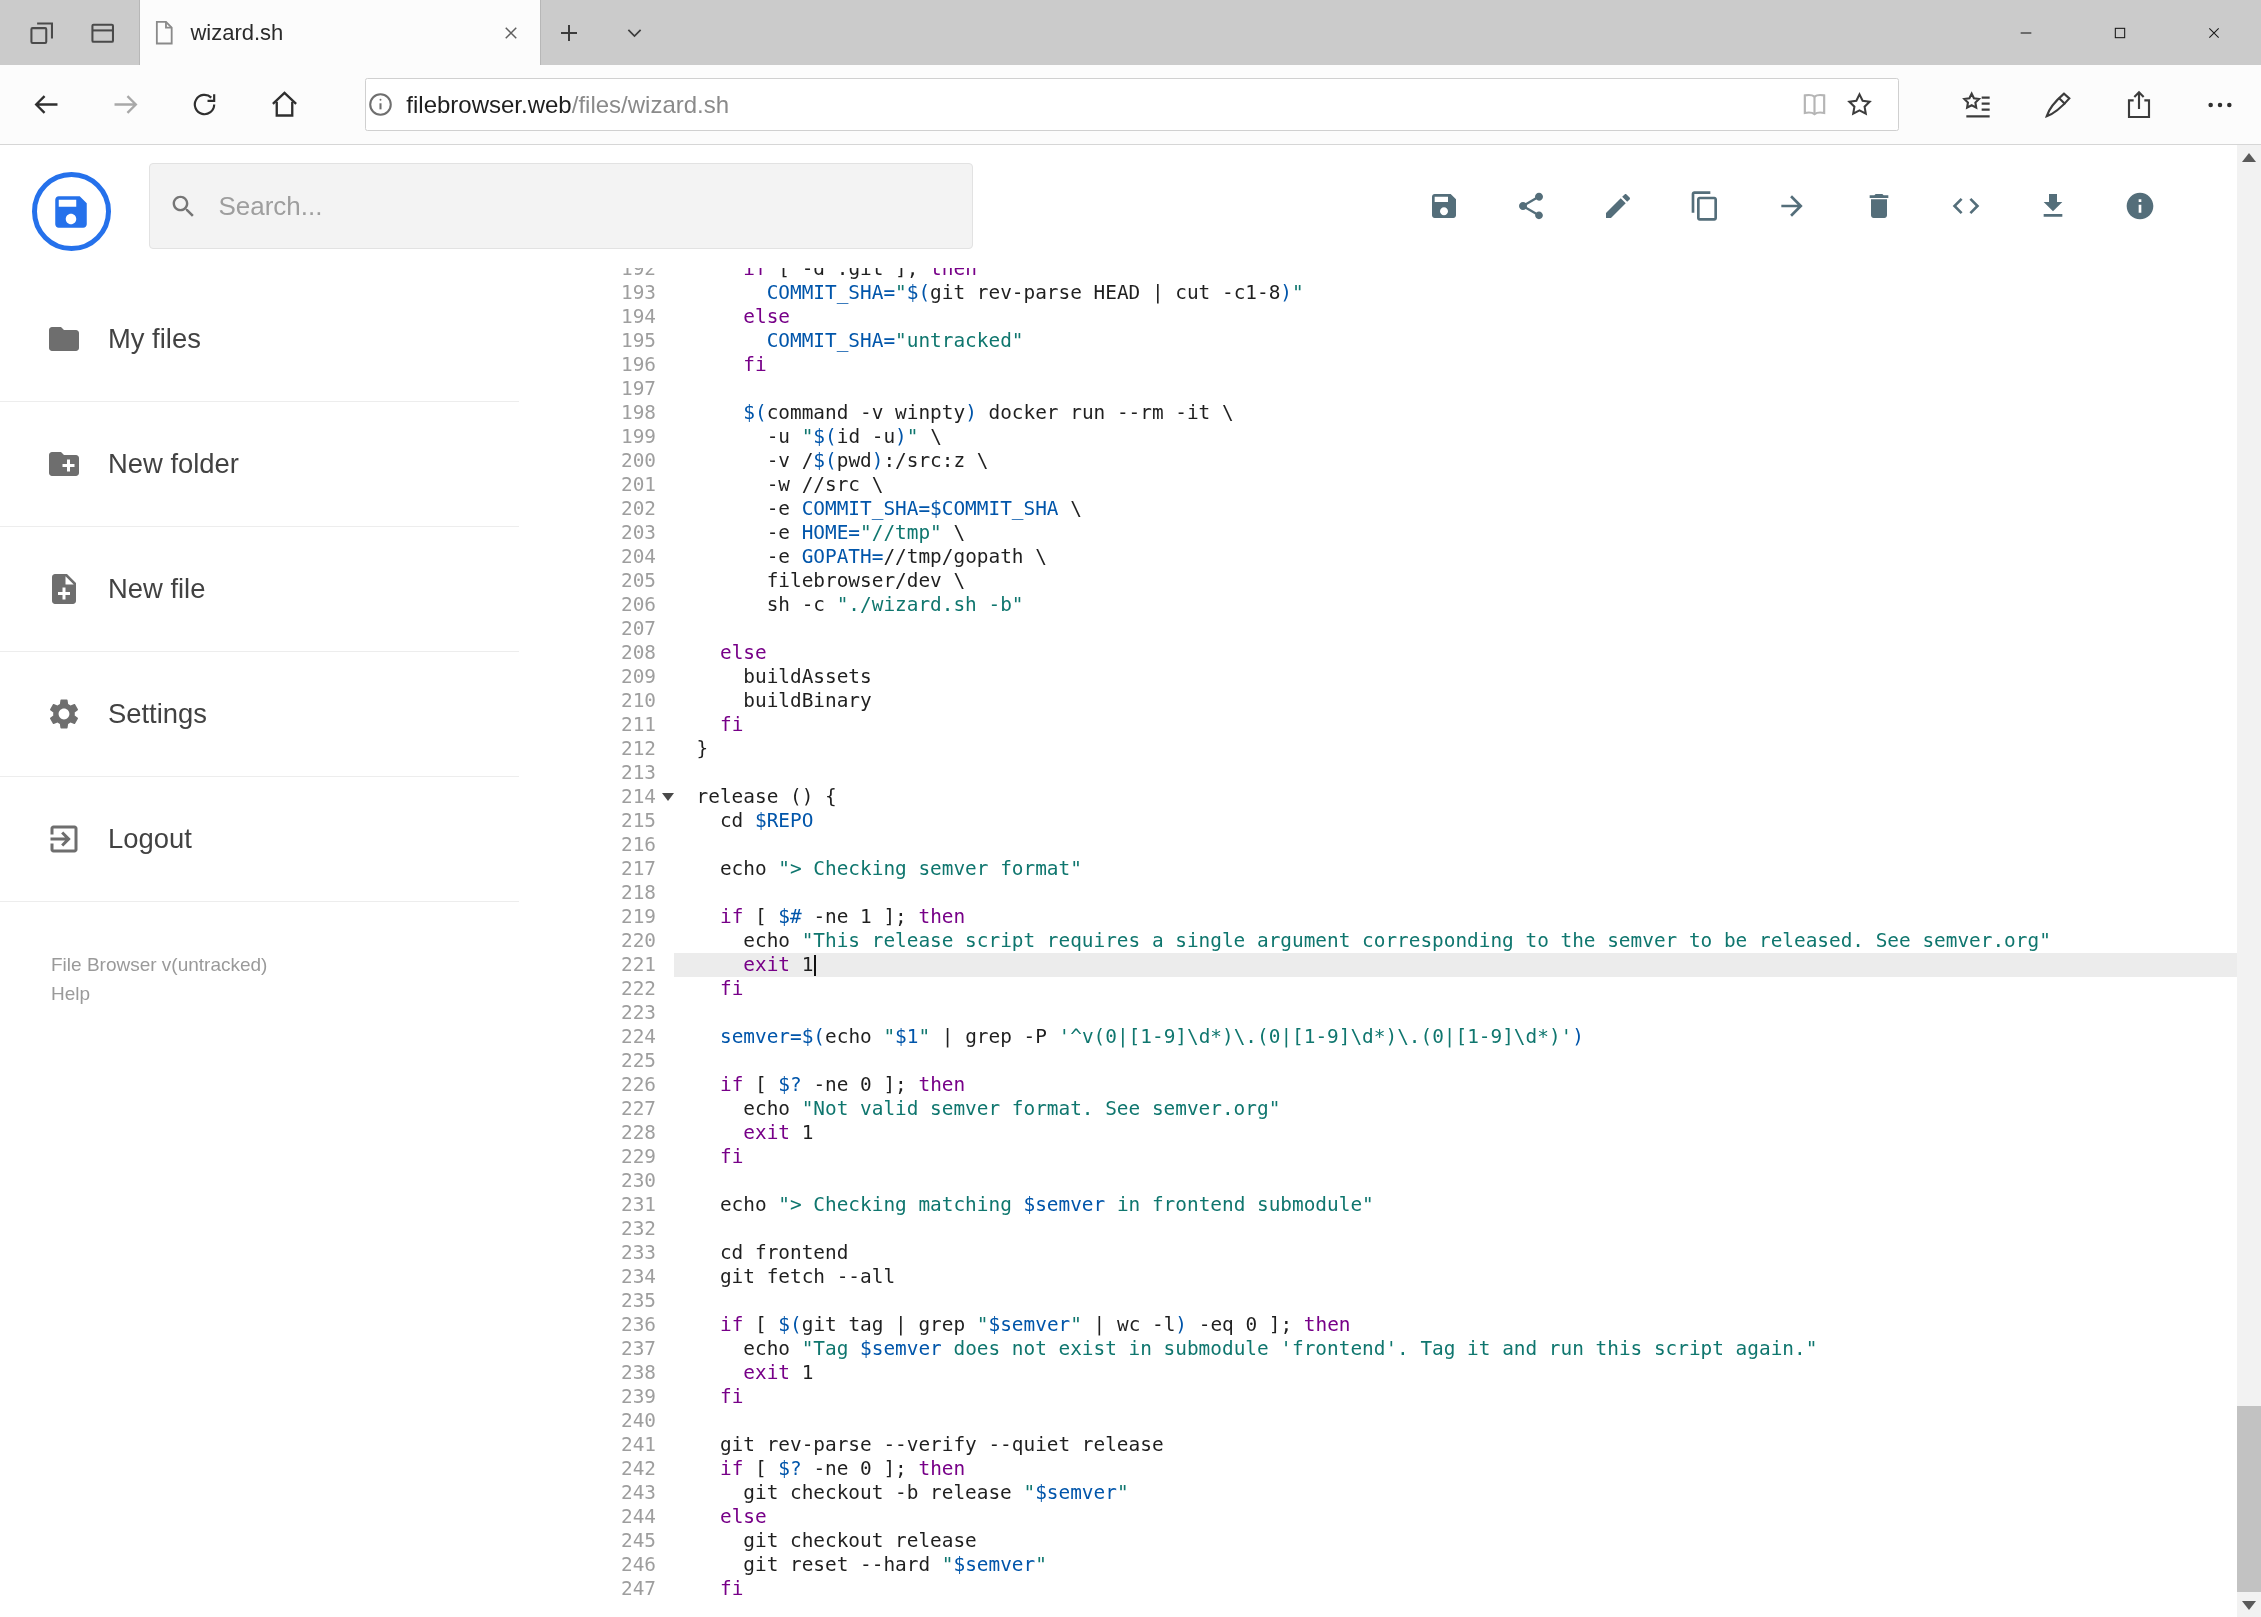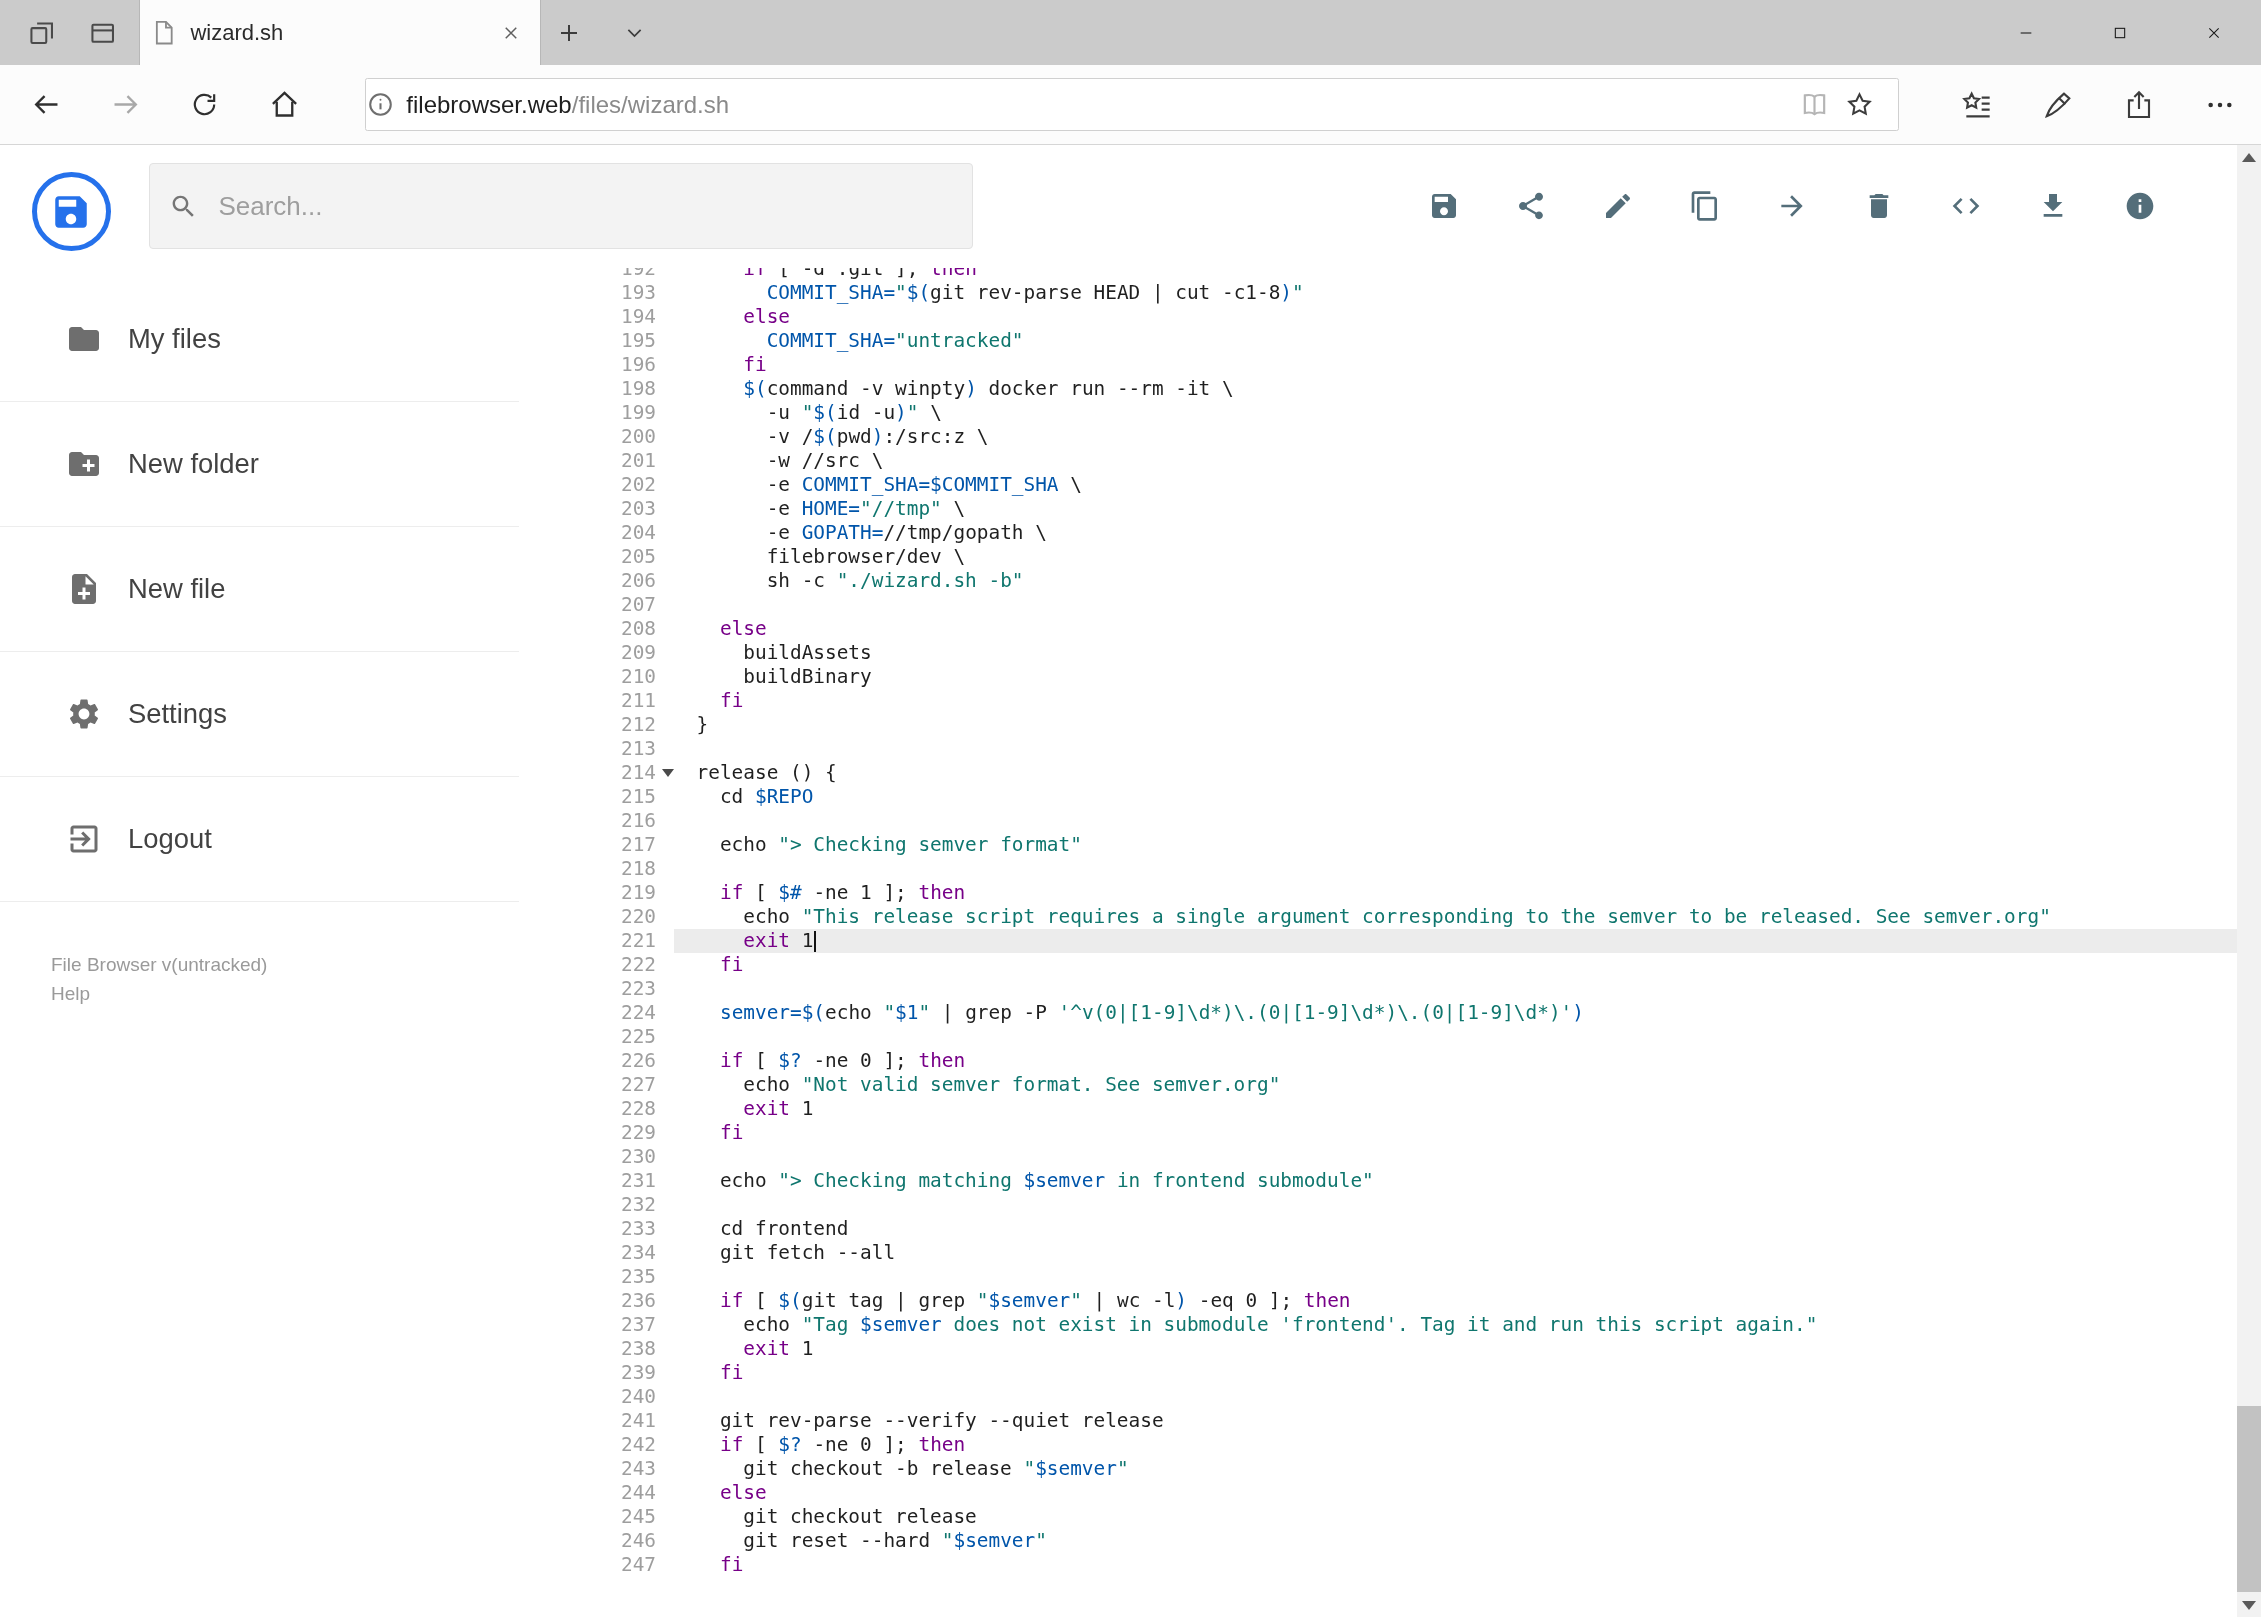--- a/index.html
+++ b/index.html
@@ -34,21 +34,21 @@
   .searchbox{position:absolute;left:149px;top:18px;width:824px;height:86px;background:#f3f3f3;border:0.8px solid #e2e2e2;
              border-radius:4px;display:flex;align-items:center;padding:0 19.4px;box-sizing:border-box;}
   .search-input{border:none;background:transparent;outline:none;font-size:26px;margin-left:18px;flex:1;color:#444;
                 font-family:"Liberation Sans",sans-serif;}
   .search-input::placeholder{color:#9e9e9e;}
   .app-toolbar{position:absolute;right:68px;top:32px;display:flex;gap:29px;}
   .tool-btn{width:58px;height:58px;display:flex;align-items:center;justify-content:center;background:none;border:none;padding:0;cursor:pointer;}
   
   .sidebar{position:absolute;left:0;top:268px;width:519px;height:1349px;background:#fff;}
   .side-list{list-style:none;margin:9px 0 0 0;padding:0;}
-  .side-item{height:124px;border-bottom:0.8px solid #ededed;display:flex;align-items:center;padding-left:66px;cursor:pointer;}
+  .side-item{height:124px;border-bottom:0.8px solid #ededed;display:flex;align-items:center;padding-left:46px;cursor:pointer;}
   .side-ic{width:36px;height:36px;display:flex;align-items:center;justify-content:center;}
   .side-label{font-size:27.4px;color:#424242;margin-left:26px;}
   .side-footer{position:absolute;top:682px;left:51px;font-size:19px;color:#9a9a9a;line-height:29px;}
   .side-help{cursor:pointer;}
   
   .editor{position:absolute;left:519px;top:268px;width:1718px;height:1349px;overflow:hidden;background:#fff;}
   .code-content{position:absolute;left:0;top:-11.3px;right:0;
                 font-family:"DejaVu Sans Mono","Liberation Mono",monospace;font-size:19.4px;}
   .cl{display:flex;height:24px;line-height:24px;white-space:pre;}
   .gut{width:155px;box-sizing:border-box;padding-right:18px;text-align:right;color:#9e9e9e;flex-shrink:0;position:relative;}
@@ -382,20 +382,21 @@
     </div>
   </div>
 
   <div class="editor">
     <div class="code-content">
         <div class="cl"><span class="gut">192</span><span class="code"><span class="tk-p">    </span><span class="tk-k">if</span><span class="tk-p"> [ -d .git ]; </span><span class="tk-k">then</span></span></div>
         <div class="cl"><span class="gut">193</span><span class="code"><span class="tk-p">      </span><span class="tk-v">COMMIT_SHA=</span><span class="tk-s">"</span><span class="tk-v">$(</span><span class="tk-p">git rev-parse HEAD | cut -c1-8</span><span class="tk-v">)</span><span class="tk-s">"</span></span></div>
         <div class="cl"><span class="gut">194</span><span class="code"><span class="tk-p">    </span><span class="tk-k">else</span></span></div>
         <div class="cl"><span class="gut">195</span><span class="code"><span class="tk-p">      </span><span class="tk-v">COMMIT_SHA=</span><span class="tk-s">"untracked"</span></span></div>
         <div class="cl"><span class="gut">196</span><span class="code"><span class="tk-p">    </span><span class="tk-k">fi</span></span></div>
+        <div class="cl"><span class="gut">197</span><span class="code"></span></div>
         <div class="cl"><span class="gut">198</span><span class="code"><span class="tk-p">    </span><span class="tk-v">$(</span><span class="tk-p">command -v winpty</span><span class="tk-v">)</span><span class="tk-p"> docker run --rm -it \</span></span></div>
         <div class="cl"><span class="gut">199</span><span class="code"><span class="tk-p">      -u </span><span class="tk-s">"</span><span class="tk-v">$(</span><span class="tk-p">id -u</span><span class="tk-v">)</span><span class="tk-s">"</span><span class="tk-p"> \</span></span></div>
         <div class="cl"><span class="gut">200</span><span class="code"><span class="tk-p">      -v /</span><span class="tk-v">$(</span><span class="tk-p">pwd</span><span class="tk-v">)</span><span class="tk-p">:/src:z \</span></span></div>
         <div class="cl"><span class="gut">201</span><span class="code"><span class="tk-p">      -w //src \</span></span></div>
         <div class="cl"><span class="gut">202</span><span class="code"><span class="tk-p">      -e </span><span class="tk-v">COMMIT_SHA=$COMMIT_SHA</span><span class="tk-p"> \</span></span></div>
         <div class="cl"><span class="gut">203</span><span class="code"><span class="tk-p">      -e </span><span class="tk-v">HOME=</span><span class="tk-s">"//tmp"</span><span class="tk-p"> \</span></span></div>
         <div class="cl"><span class="gut">204</span><span class="code"><span class="tk-p">      -e </span><span class="tk-v">GOPATH=</span><span class="tk-p">//tmp/gopath \</span></span></div>
         <div class="cl"><span class="gut">205</span><span class="code"><span class="tk-p">      filebrowser/dev \</span></span></div>
         <div class="cl"><span class="gut">206</span><span class="code"><span class="tk-p">      sh -c </span><span class="tk-s">"./wizard.sh -b"</span></span></div>
         <div class="cl"><span class="gut">207</span><span class="code"></span></div>

